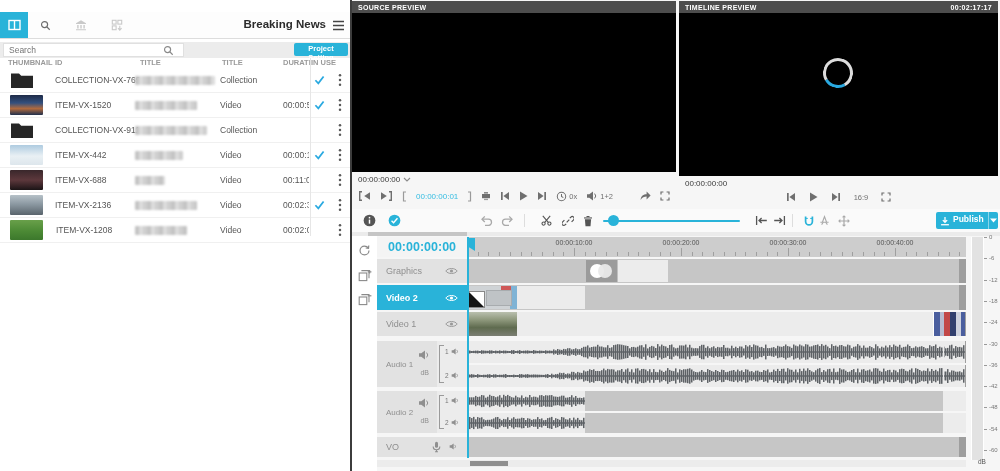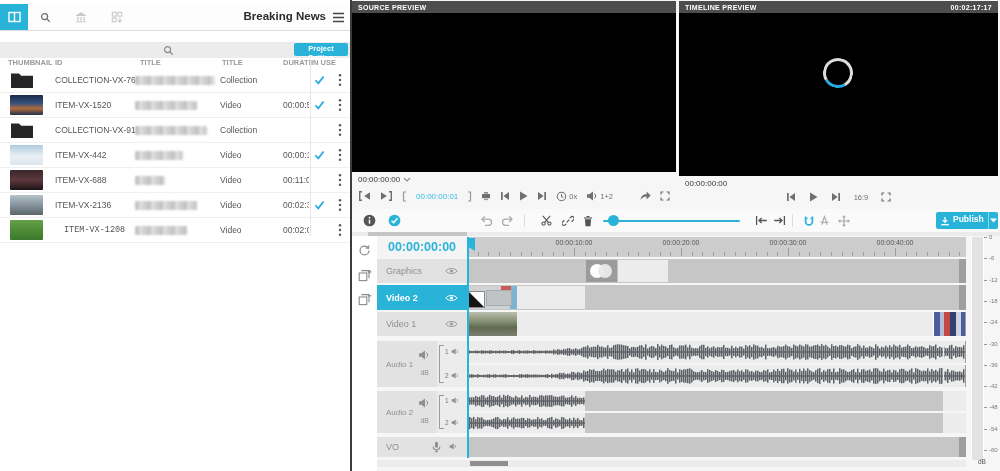--- a/index.html
+++ b/index.html
@@ -3,21 +3,21 @@
 <meta charset="utf-8">
 <style>
   html,body{margin:0;padding:0;background:#e9e9e9;}
   #app{position:relative;width:1000px;height:471px;background:#ffffff;overflow:hidden;
        font-family:"Liberation Sans",sans-serif;-webkit-font-smoothing:antialiased;}
   .abs{position:absolute;}
   svg{display:block;}
 
   
   #left-panel{position:absolute;left:0;top:0;width:350px;height:471px;background:#fff;}
-  #tabbar{position:absolute;left:0;top:4px;width:350px;height:26px;background:#fdfdfd;border-bottom:1px solid #ddd;}
+  #tabbar{position:absolute;left:0;top:12px;width:350px;height:26px;background:#fdfdfd;border-bottom:1px solid #ddd;}
   .tab{position:absolute;top:0;height:26px;width:30px;display:flex;align-items:center;justify-content:center;color:#6e6e6e;cursor:pointer;}
   .tab.active{background:#29b3d9;color:#fff;width:28px;}
   .tab.disabled{color:#c9c9c9;}
   #project-title{position:absolute;left:170px;top:6px;width:156px;text-align:right;font-size:11.5px;font-weight:bold;color:#2b2b2b;}
   #menu-btn{position:absolute;left:332px;top:8px;color:#444;cursor:pointer;}
 
   #bin-bar{position:absolute;left:0;top:26px;width:350px;height:16px;background:#29b3d9;color:#fff;
            font-size:8px;font-weight:bold;letter-spacing:.5px;line-height:16px;padding-left:10px;box-sizing:border-box;}
   #search-row{position:absolute;left:0;top:42px;width:350px;height:16px;background:#ececec;}
   #search-input{position:absolute;left:3px;top:1px;width:160px;height:12px;border:1px solid #e0e0e0;background:#fff;
@@ -150,20 +150,21 @@
       <div id="project-title">Breaking News</div>
       <div id="menu-btn">
           <svg width="13" height="11" viewBox="0 0 13 11" stroke="currentColor" stroke-width="1.7">
             <path d="M1 1.5h11M1 5.5h11M1 9.5h11"></path>
           </svg>
         </div>
     </div>
 
 
     <div id="search-row">
+      <input id="search-input" placeholder="Search" style="">
       <span id="search-icon">
           <svg width="11" height="11" viewBox="0 0 12 12" fill="none" stroke="currentColor" stroke-width="1.3">
             <circle cx="5" cy="5" r="3.3"></circle>
             <line x1="7.6" y1="7.6" x2="10.6" y2="10.6"></line>
           </svg>
         </span>
       <button id="project-setting-btn">Project Setting</button>
     </div>
 
     <div id="bin-head">
@@ -282,21 +283,21 @@
           <span class="kebab">
             <svg width="4" height="14" viewBox="0 0 4 14" fill="currentColor">
               <circle cx="2" cy="2.2" r="1.25"></circle>
               <circle cx="2" cy="7" r="1.25"></circle>
               <circle cx="2" cy="11.8" r="1.25"></circle>
             </svg>
           </span>
         </div>
         <div class="bin-row">
           <div class="thumbimg t-soccer"></div>
-          <span class="cell" style="left: 64px; font-family: Liberation Mono, monospace;">ITEM-VX-1208</span>
+          <span class="cell" style="left: 56px;">ITEM-VX-1208</span>
           <div class="blur-title" style="width: 52px;"></div>
           <span class="cell" style="left: 220px;">Video</span>
           <span class="cell" style="left: 283px; width: 26px; overflow: hidden;">00:02:0</span>
           <span class="kebab">
             <svg width="4" height="14" viewBox="0 0 4 14" fill="currentColor">
               <circle cx="2" cy="2.2" r="1.25"></circle>
               <circle cx="2" cy="7" r="1.25"></circle>
               <circle cx="2" cy="11.8" r="1.25"></circle>
             </svg>
           </span>

